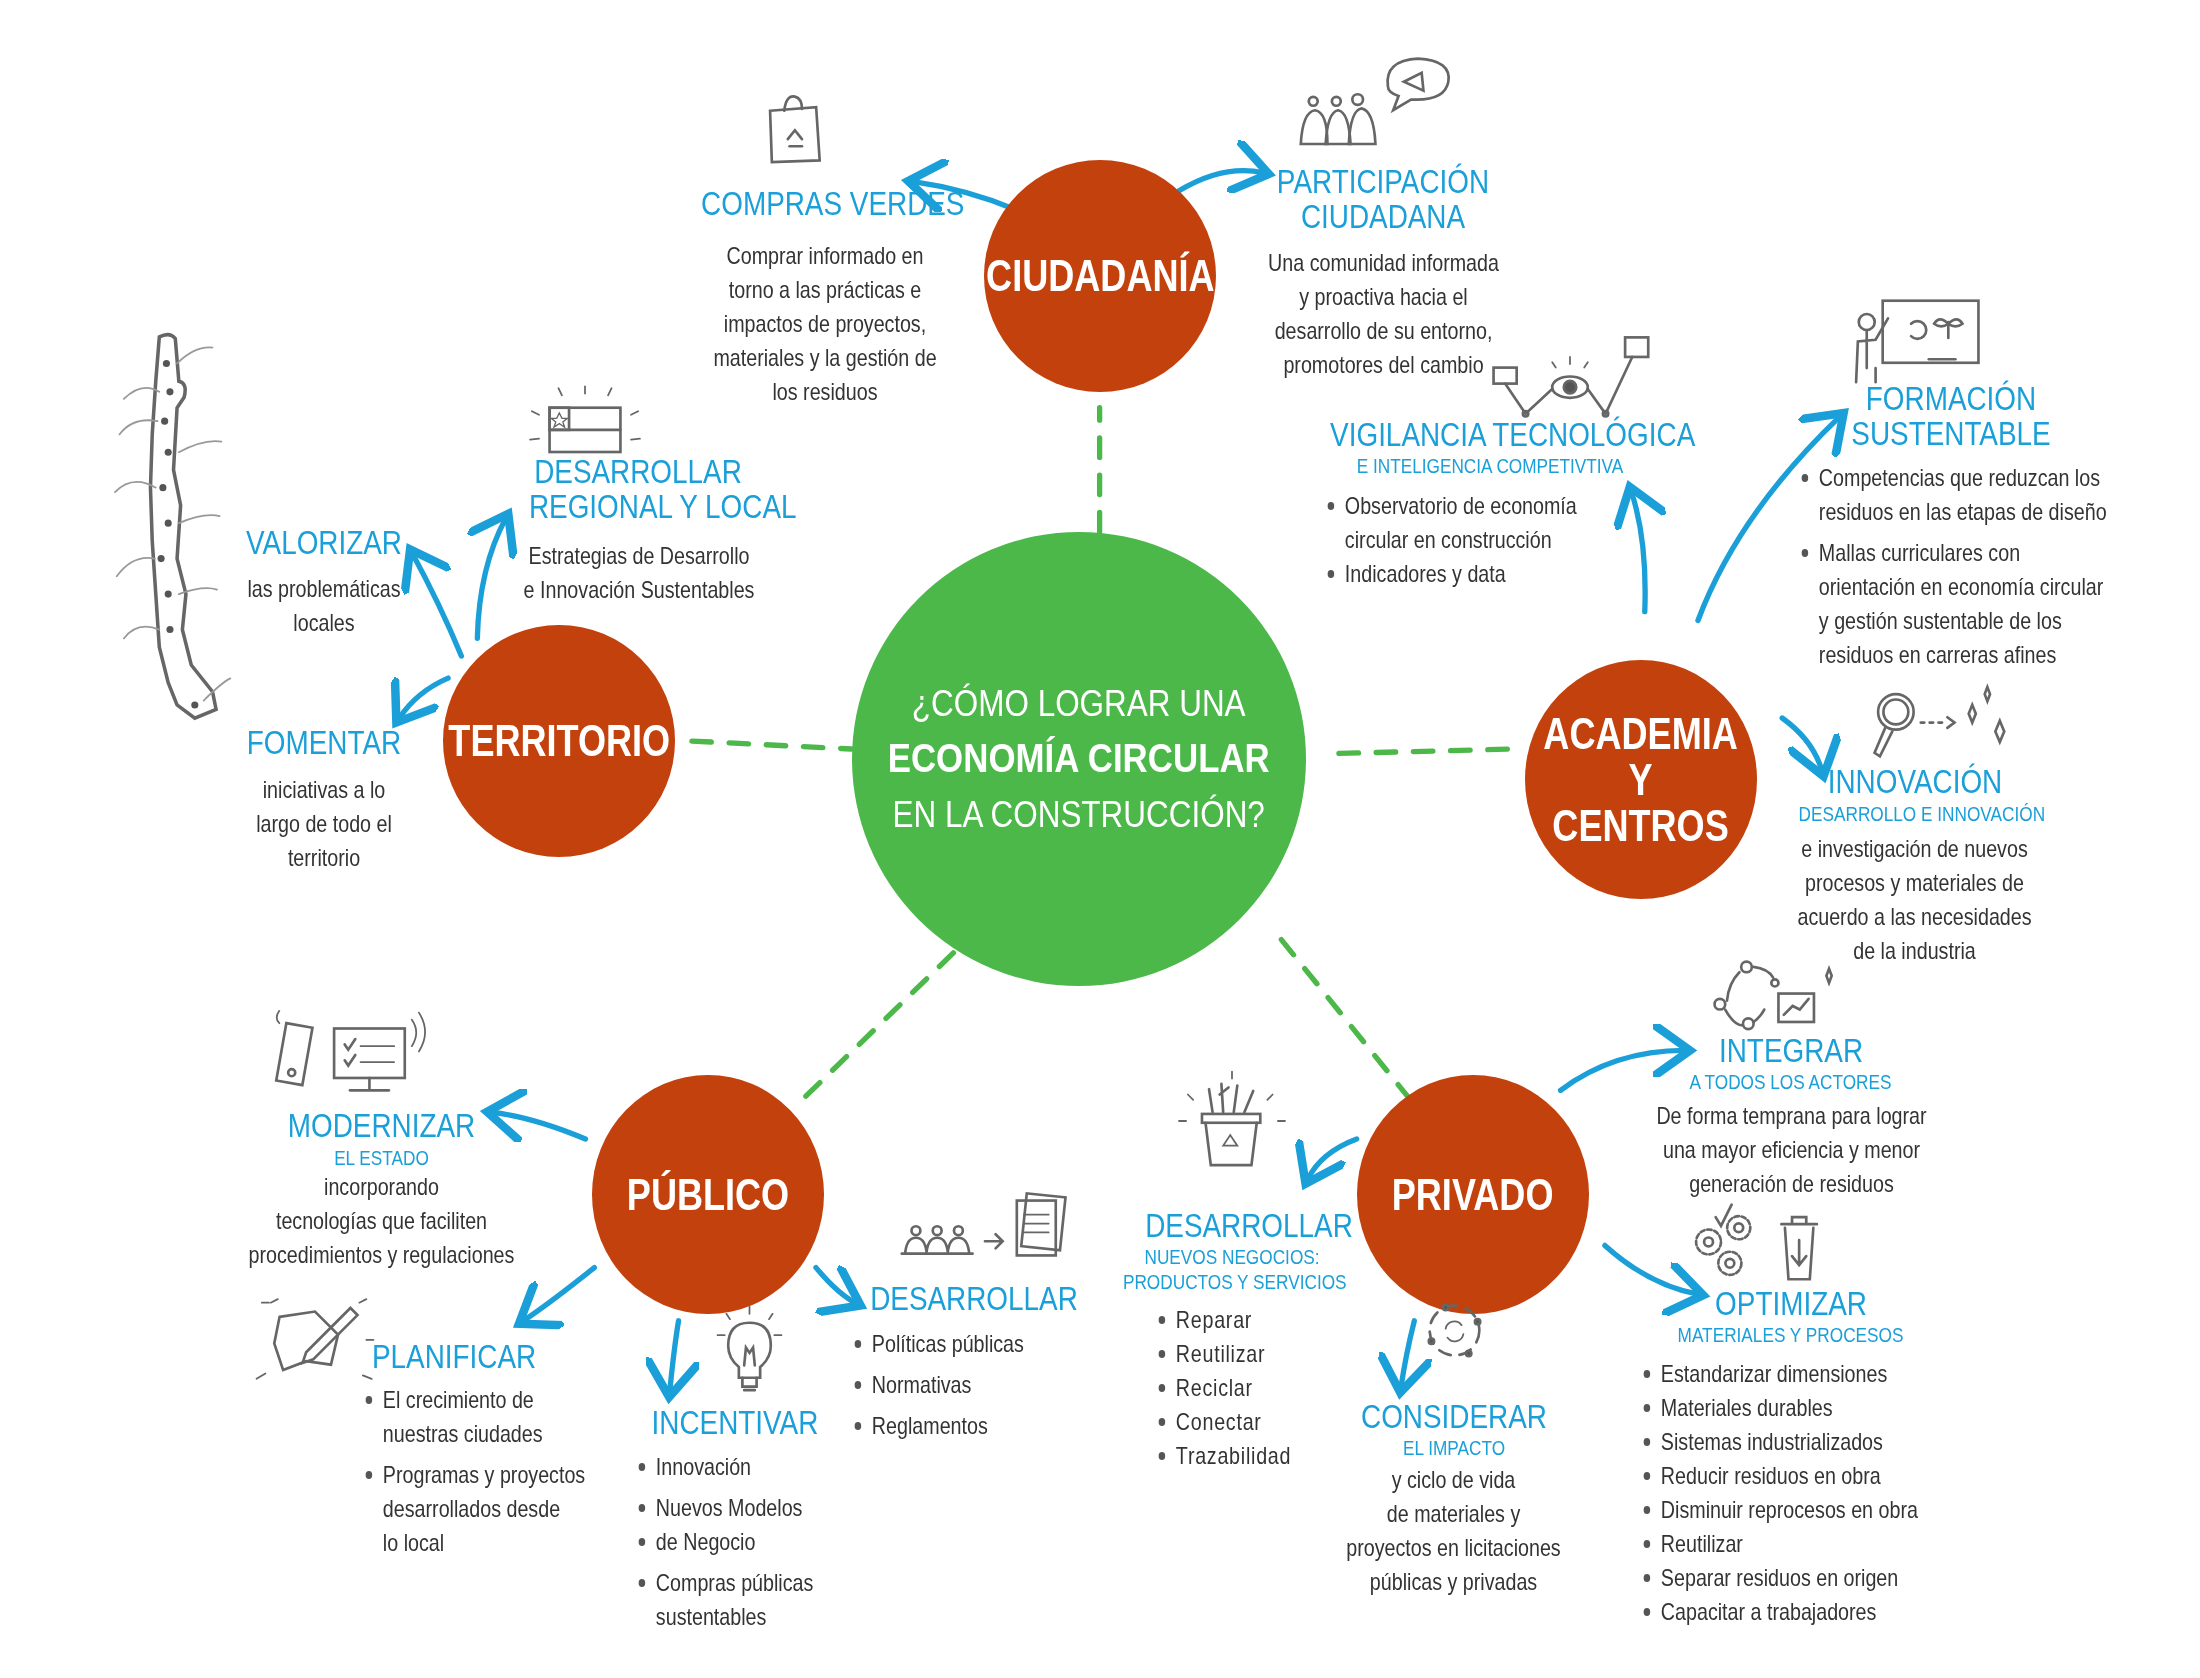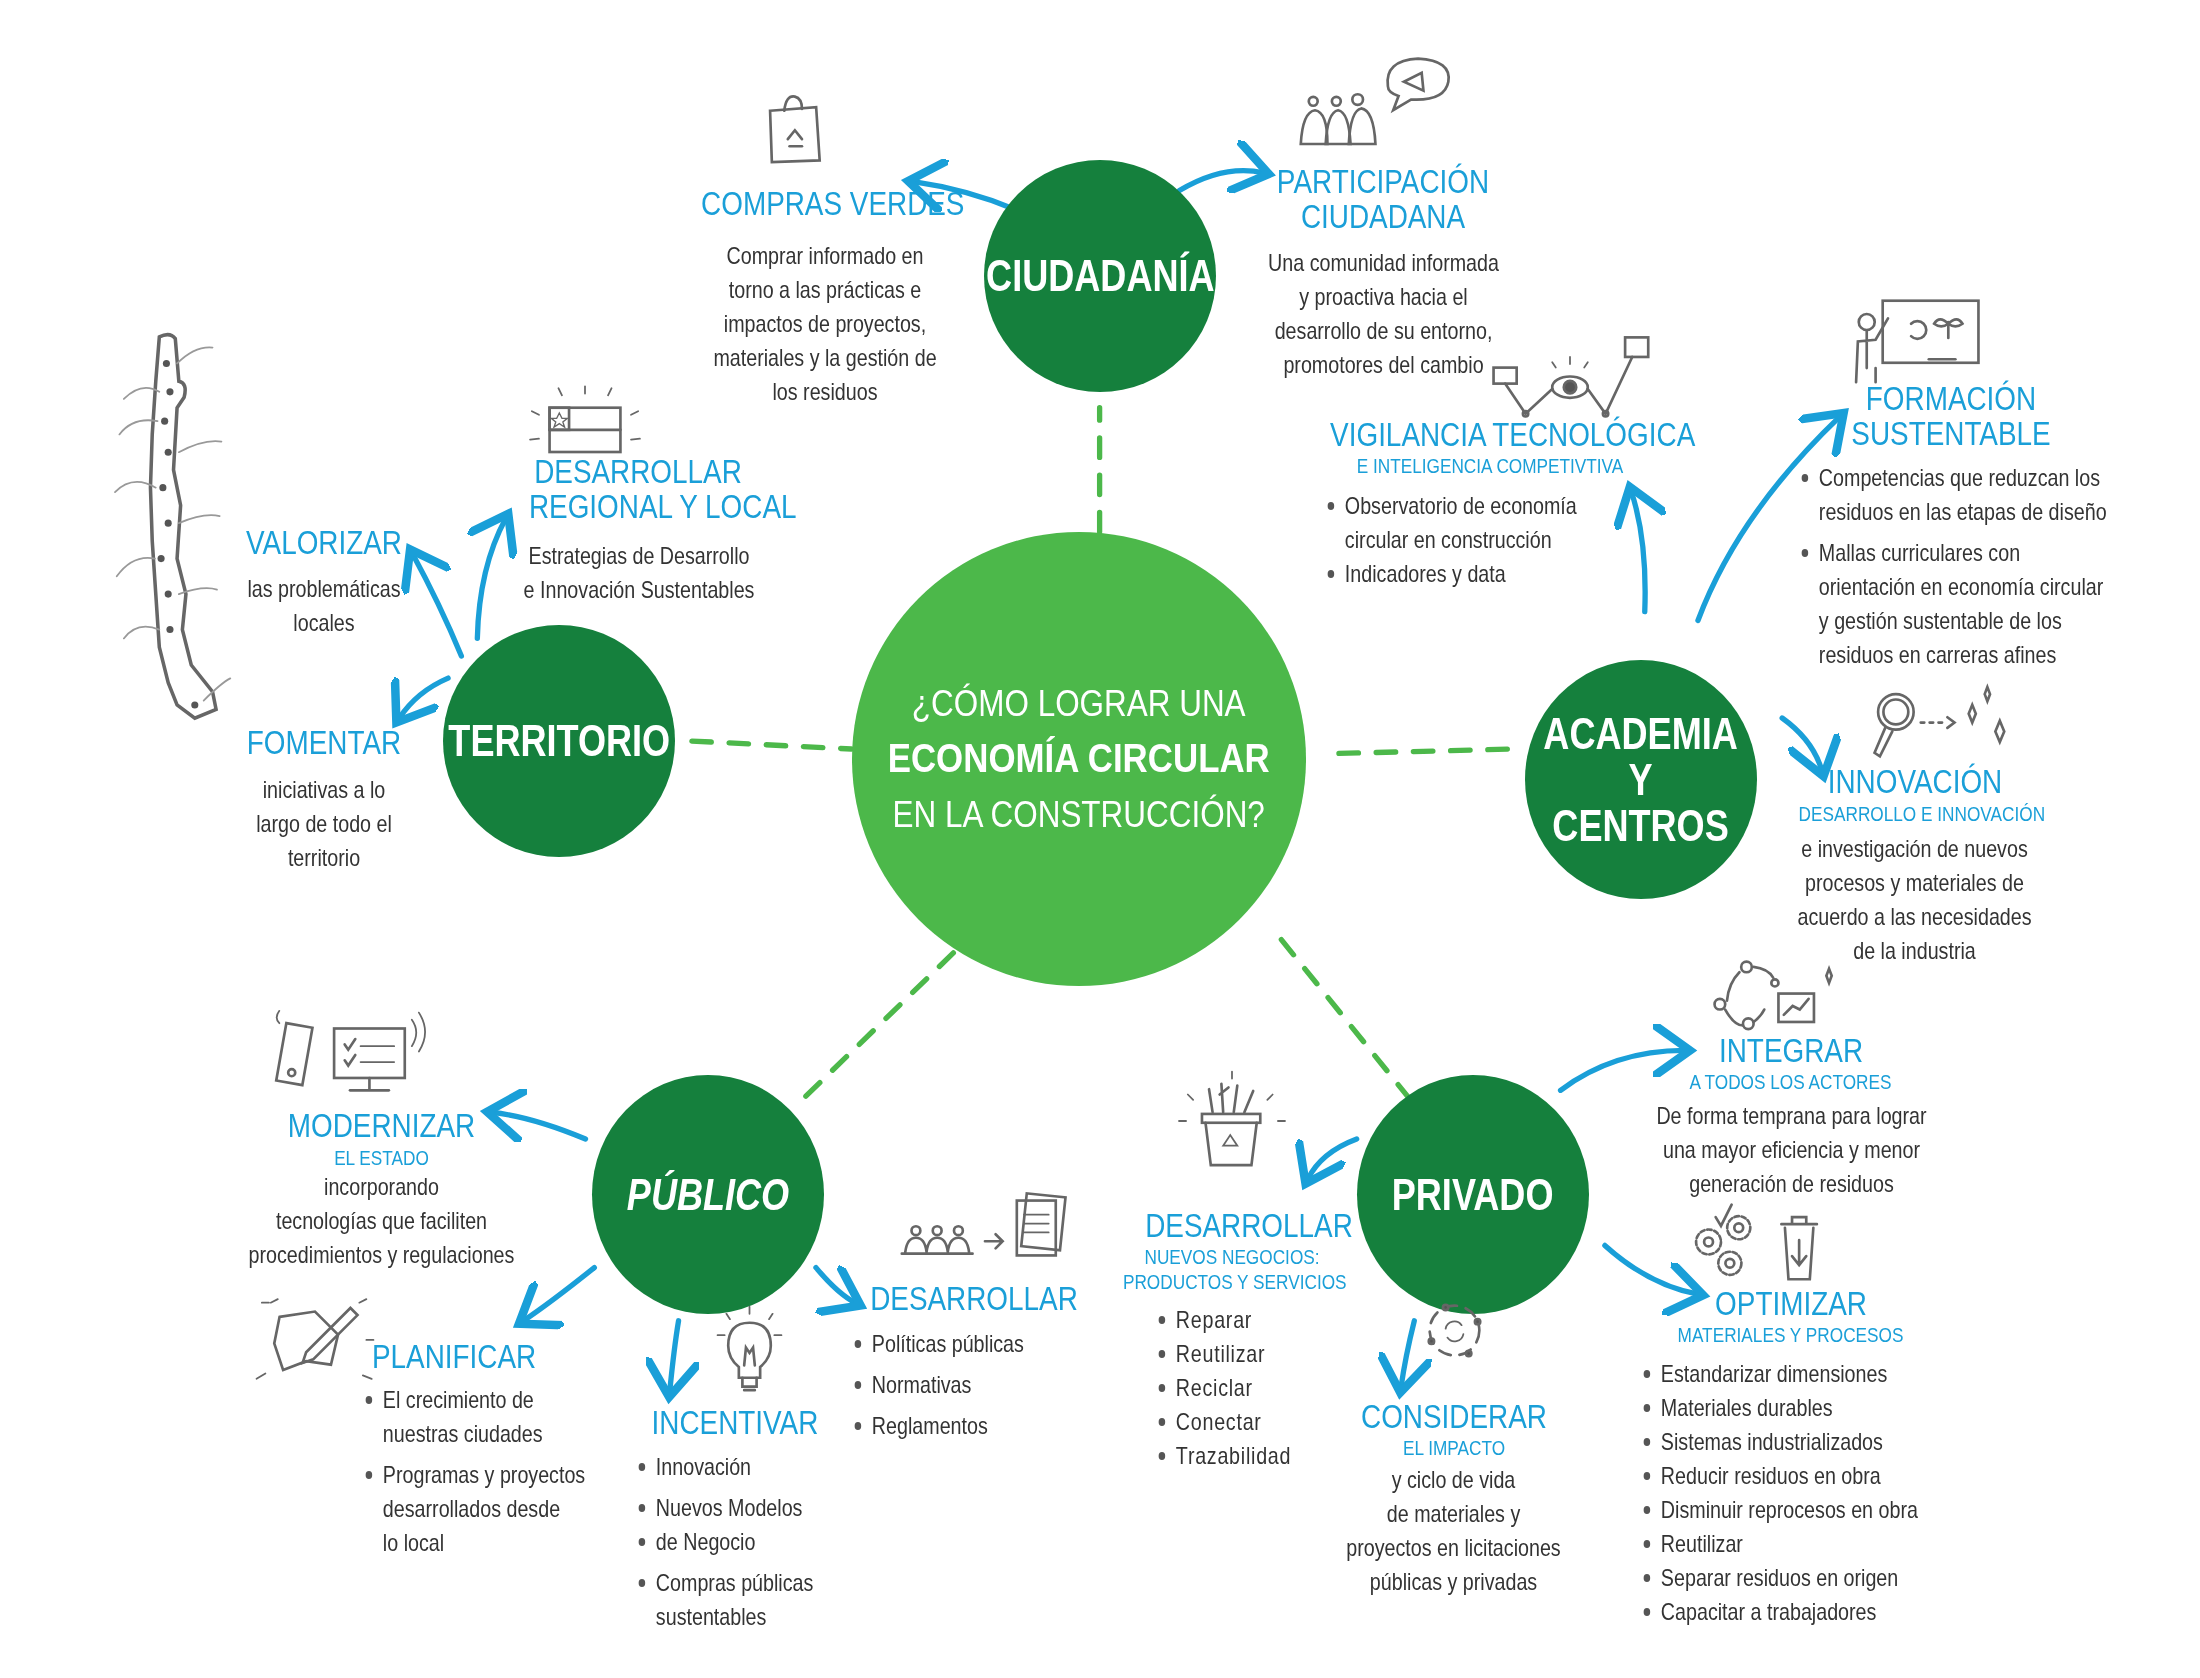--- a/index.html
+++ b/index.html
@@ -1,18 +1,18 @@
 <!DOCTYPE html>
 <html style="font-size:14px"><head>
 <meta charset="utf-8">
 <style>
   html,body{margin:0;padding:0;background:#fff;}
   body{width:2201px;height:1678px;position:relative;overflow:hidden;font-family:"Liberation Sans",sans-serif;color:#333;}
   .circle{position:absolute;border-radius:50%;display:flex;align-items:center;justify-content:center;text-align:center;color:#fff;}
-  .hub{background:#15803d;}
+  .hub{background:#c2410c;}
   .hub span{font-family:"Liberation Sans",sans-serif;font-weight:bold;font-size:44px;line-height:46px;transform:scaleX(0.82);display:inline-block;letter-spacing:0px;}
   .core{background:#4cb84a;}
   .core .q{font-size:37px;line-height:55px;transform:scaleX(0.85);display:block;}
   .core .q b{font-weight:bold;font-size:41px;}
   .title{position:absolute;color:#1a9fd8;font-size:34px;line-height:35px;text-align:center;transform:scaleX(0.82);transform-origin:center top;white-space:nowrap;}
   .sub{position:absolute;color:#1a9fd8;font-size:21px;line-height:23px;text-align:center;transform:scaleX(0.82);transform-origin:center top;white-space:nowrap;}
   .txt{position:absolute;color:#333;font-size:24px;line-height:34px;text-align:center;transform:scaleX(0.82);transform-origin:center top;white-space:nowrap;}
   .list{position:absolute;color:#333;font-size:24px;line-height:34px;transform:scaleX(0.82);transform-origin:left top;white-space:nowrap;margin:0;padding:0;list-style:none;}
   .list li{position:relative;padding-left:23px;}
   .list li::before{content:"";position:absolute;left:1.8px;top:13.3px;width:8px;height:8px;border-radius:50%;background:#555;}
@@ -70,21 +70,21 @@
 </div>
 <div class="circle hub" style="left:443px;top:625px;width:232px;height:232px;">
   <span>TERRITORIO</span>
 </div>
 <div class="circle hub" style="left:1525px;top:660px;width:232px;height:239px;">
   <span>
       <span style="transform:none;font-size:44px;display:block">ACADEMIA</span>
       <span style="transform:none;font-size:44px;display:block">Y CENTROS</span>
     </span>
 </div>
-<div class="circle hub" style="left:592px;top:1075px;width:232px;height:239px;font-style:italic;">
+<div class="circle hub" style="left:592px;top:1075px;width:232px;height:239px;">
   <span>PÚBLICO</span>
 </div>
 <div class="circle hub" style="left:1357px;top:1075px;width:232px;height:239px;justify-content:center;">
   <span>PRIVADO</span>
 </div>
 
 <div class="icon" style="left:763px;top:93px;">
   <svg width="62" height="71" viewBox="0 0 70 80" fill="none" stroke="#666" stroke-width="3" stroke-linecap="round">
     <path d="M8 20 L60 16 L64 76 L10 78 Z"></path>
       <path d="M24 20 Q26 2 36 4 Q44 6 44 18"></path>

